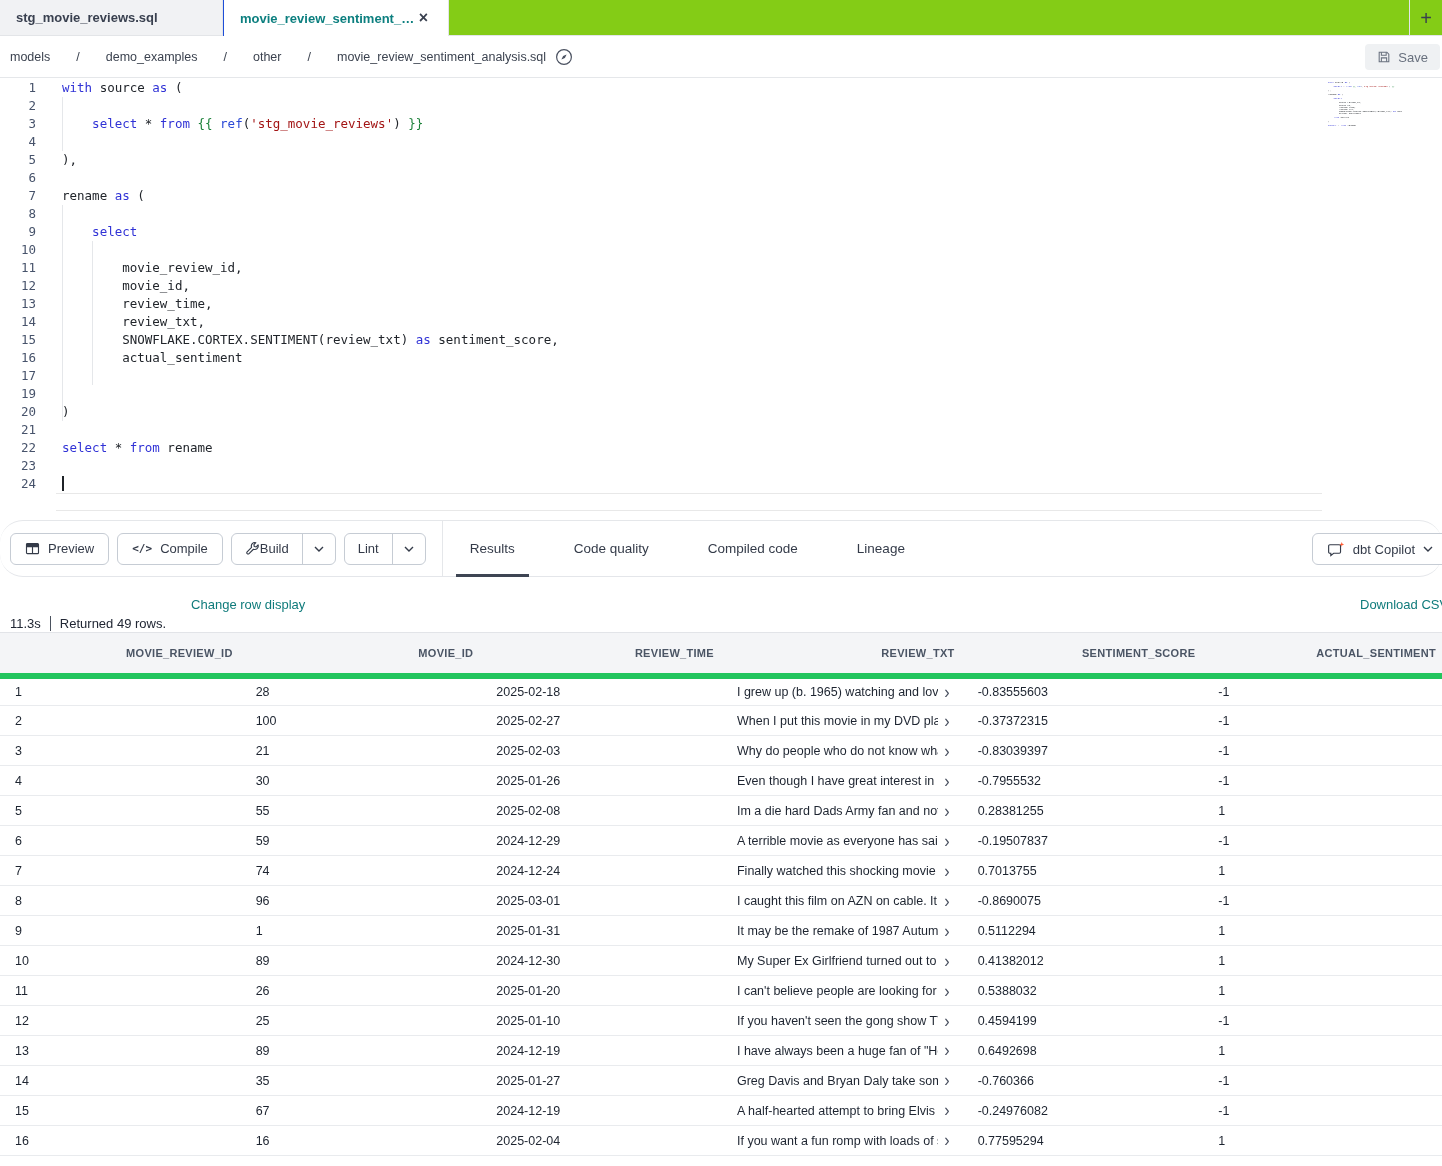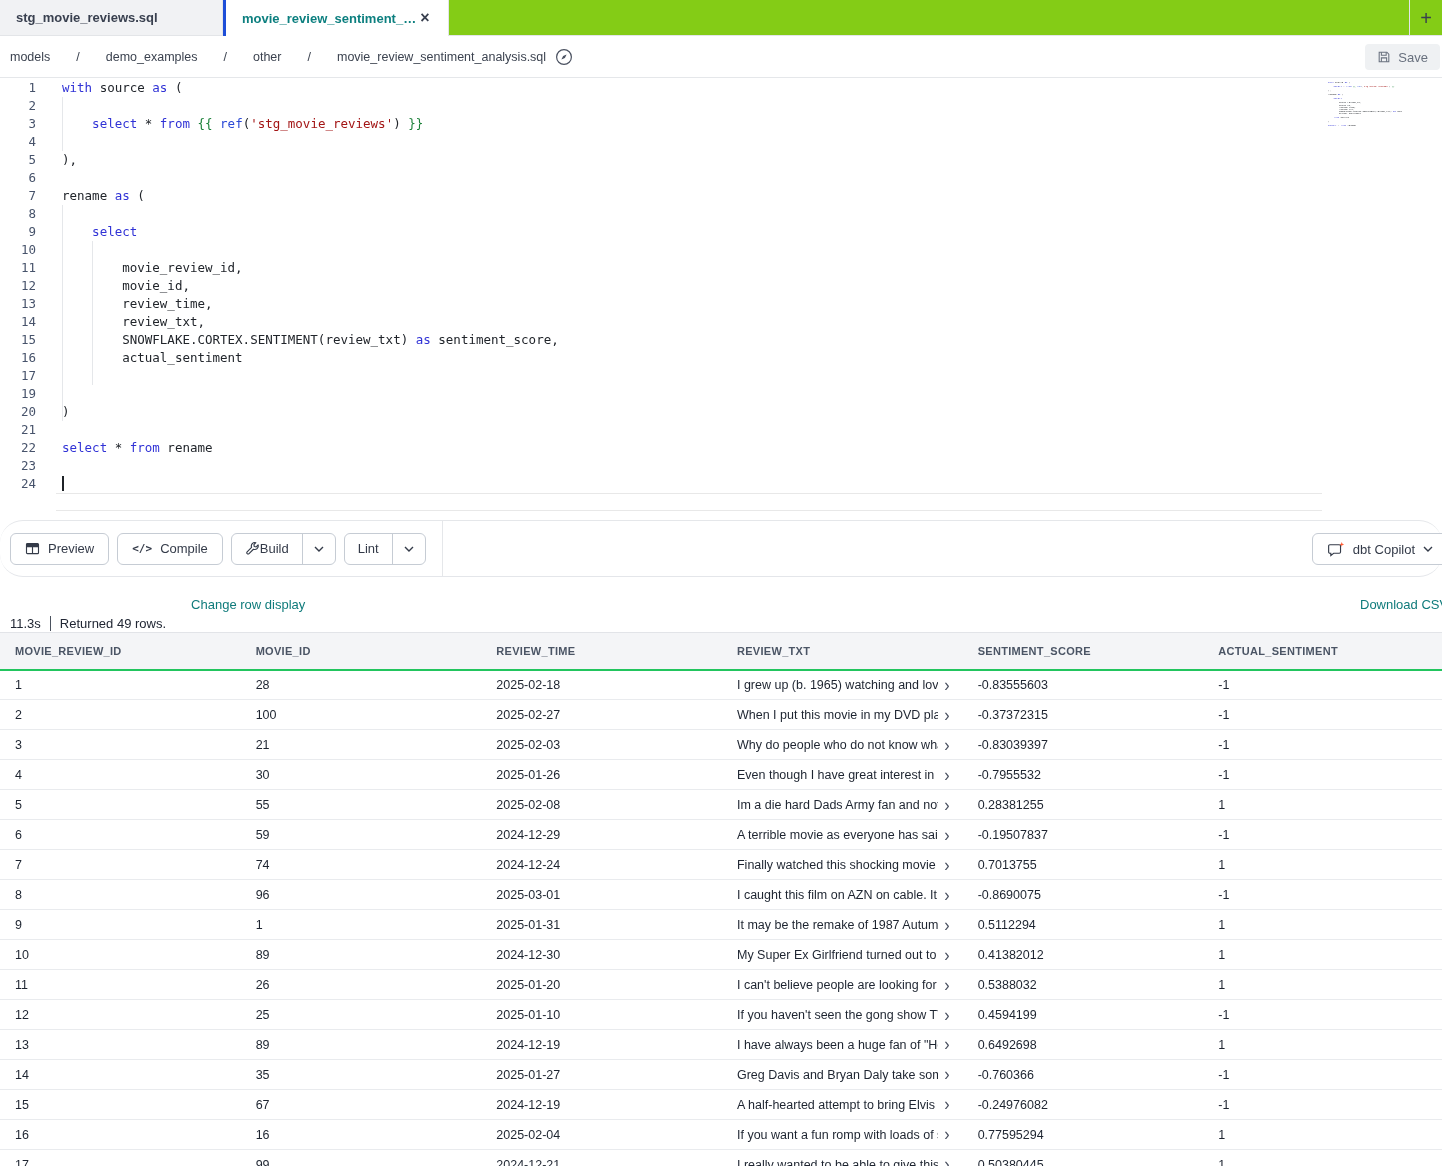--- a/index.html
+++ b/index.html
@@ -7,21 +7,21 @@
   body {
     width:1442px; height:1166px; overflow:hidden;
     background:#fff; color:#1f2633;
     font-family:"Liberation Sans","DejaVu Sans",sans-serif;
   }
 
   
   .tab-bar { display:flex; height:36px; background:#84cc16; border-bottom:1px solid #e3e5e8; align-items:stretch; }
   .etab { display:flex; align-items:center; padding:0 16px; width:223px; font-size:13px; font-weight:600;
           color:#39404f; background:#f1f2f4; border-right:1px solid #e3e5e8; cursor:pointer; }
-  .etab.active { width:226px; background:#fff; color:#0c7f7f; border-left:3px solid #1d4ed8; margin-bottom:-1px; z-index:2; }
+  .etab.active { width:226px; background:#fff; color:#0c7f7f; border-left:1px solid #1d4ed8; margin-bottom:-1px; z-index:2; }
   .etab .close-x { margin-left:auto; color:#39404f; font-size:16px; line-height:1; padding:2px 4px; cursor:pointer; }
   .tabbar-fill { flex:1; }
   .newtab-wrap { width:33px; display:flex; align-items:center; justify-content:center; border-left:1px solid #e3e5e8; }
   .newtab-btn { font-size:20px; color:#39404f; font-weight:400; cursor:pointer; line-height:1; }
 
   
   .crumb-bar { height:42px; border-bottom:1px solid #e5e7ea; display:flex; align-items:center; padding:0 10px; position:relative; background:#fff; }
   .crumbs { display:flex; align-items:center; font-size:12.5px; color:#3c4350;gap:20px; }
   .crumbs .sep { margin:0 6px; color:#3c4350; }
   .crumb-icon { margin-left:9px; display:flex; align-items:center; cursor:pointer; }
@@ -75,22 +75,22 @@
   
   .status-bar { height:55px; display:flex; align-items:center; padding-left:10px; position:relative; background:#fff; }
   .stats { display:flex; align-items:center; font-size:13px; color:#212734;margin-top:38px; }
   .stats .pipe { width:1px; height:15px; background:#4b525f; margin:0 9px; }
   .link { color:#0f7b7b; font-size:13px; cursor:pointer; }
   .change-rows { margin-left:25px; }
   .download-csv { position:absolute; left:1360px; white-space:nowrap; }
 
   
   .results-table { width:1444px; border-collapse:collapse; table-layout:fixed; }
-  .results-table th { height:37px; background:#f4f5f7; border-top:1px solid #e2e4e8; border-bottom:2px solid #22c55e;
-                      font-size:11px; font-weight:700; color:#4b5565; letter-spacing:.3px; text-align:left;
+  .results-table th { height:43px; background:#f4f5f7; border-top:1px solid #e2e4e8; border-bottom:6px solid #22c55e;
+                      font-size:11px; font-weight:700; color:#4b5565; letter-spacing:.3px; text-align:right;
                       padding:0 8px 0 15px; white-space:nowrap; overflow:hidden; }
   .results-table td { height:30px; border-bottom:1px solid #e9ebee; font-size:12.5px; color:#1d2430;
                       padding:0 0 0 15px; white-space:nowrap; overflow:hidden; }
   .review-cell { display:flex; align-items:center; }
   .review-text { flex:1; overflow:hidden; white-space:nowrap; }
   .chev { flex:none; color:#4a5160; font-size:16px; line-height:1; margin:0 13px 0 6px; transform:scaleY(1.1); cursor:pointer; }
 
   svg { display:block; }
 </style>
 </head>
@@ -234,20 +234,26 @@
     </span>
     <span class="btn-caret">
       <svg width="10" height="6" viewBox="0 0 10 6" fill="none" stroke="#343b49" stroke-width="1.4">
           <path d="M1 1l4 4 4-4"></path>
         </svg>
     </span>
   </div>
 
   <div class="vdivider"></div>
 
+  <div class="rtabs">
+      <div class="rtab active">Results</div>
+      <div class="rtab">Code quality</div>
+      <div class="rtab">Compiled code</div>
+      <div class="rtab">Lineage</div>
+    </div>
 
   <button class="copilot-btn">
     <span>
       <svg width="18" height="17" viewBox="0 0 19 18" fill="none">
         <path d="M3 4h10a1.3 1.3 0 0 1 1.3 1.3v6.4A1.3 1.3 0 0 1 13 13H7l-3 2.5V13h-1A1.3 1.3 0 0 1 1.7 11.7V5.3A1.3 1.3 0 0 1 3 4z" stroke="#343b49" stroke-width="1.2"></path>
         <path d="M15.6 1l.7 1.9 1.9.7-1.9.7-.7 1.9-.7-1.9-1.9-.7 1.9-.7z" fill="#ff5c35"></path>
       </svg>
     </span>
     <span>dbt Copilot</span>
     <svg width="10" height="6" viewBox="0 0 10 6" fill="none" stroke="#343b49" stroke-width="1.4">

